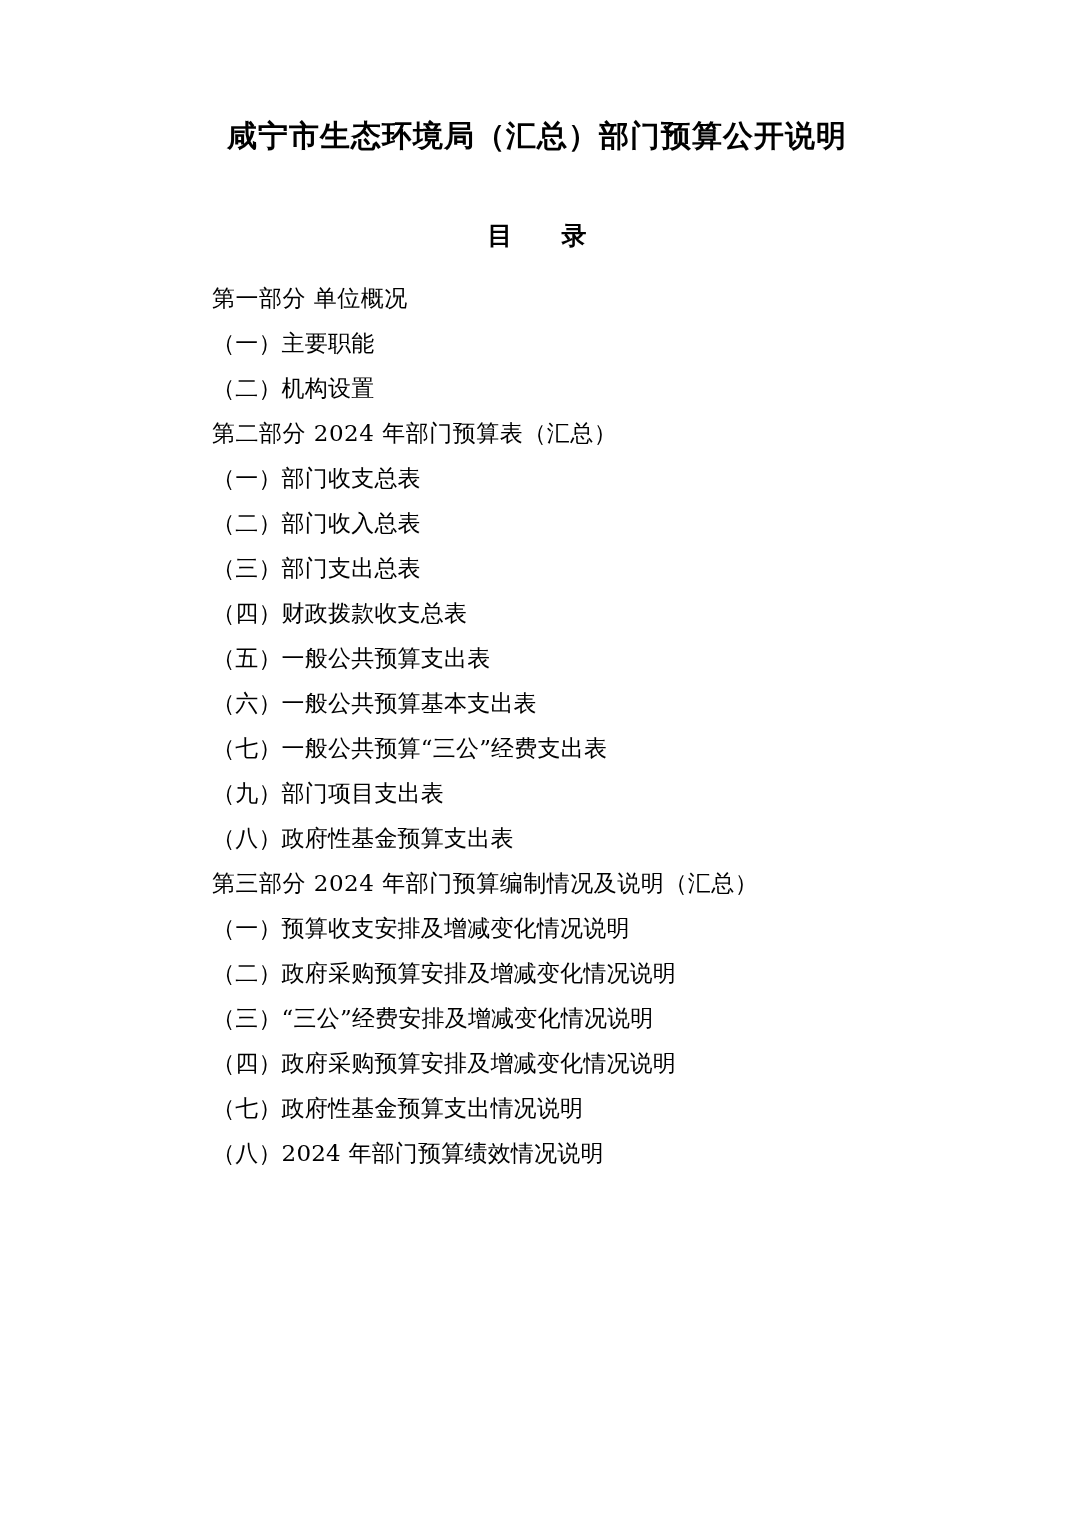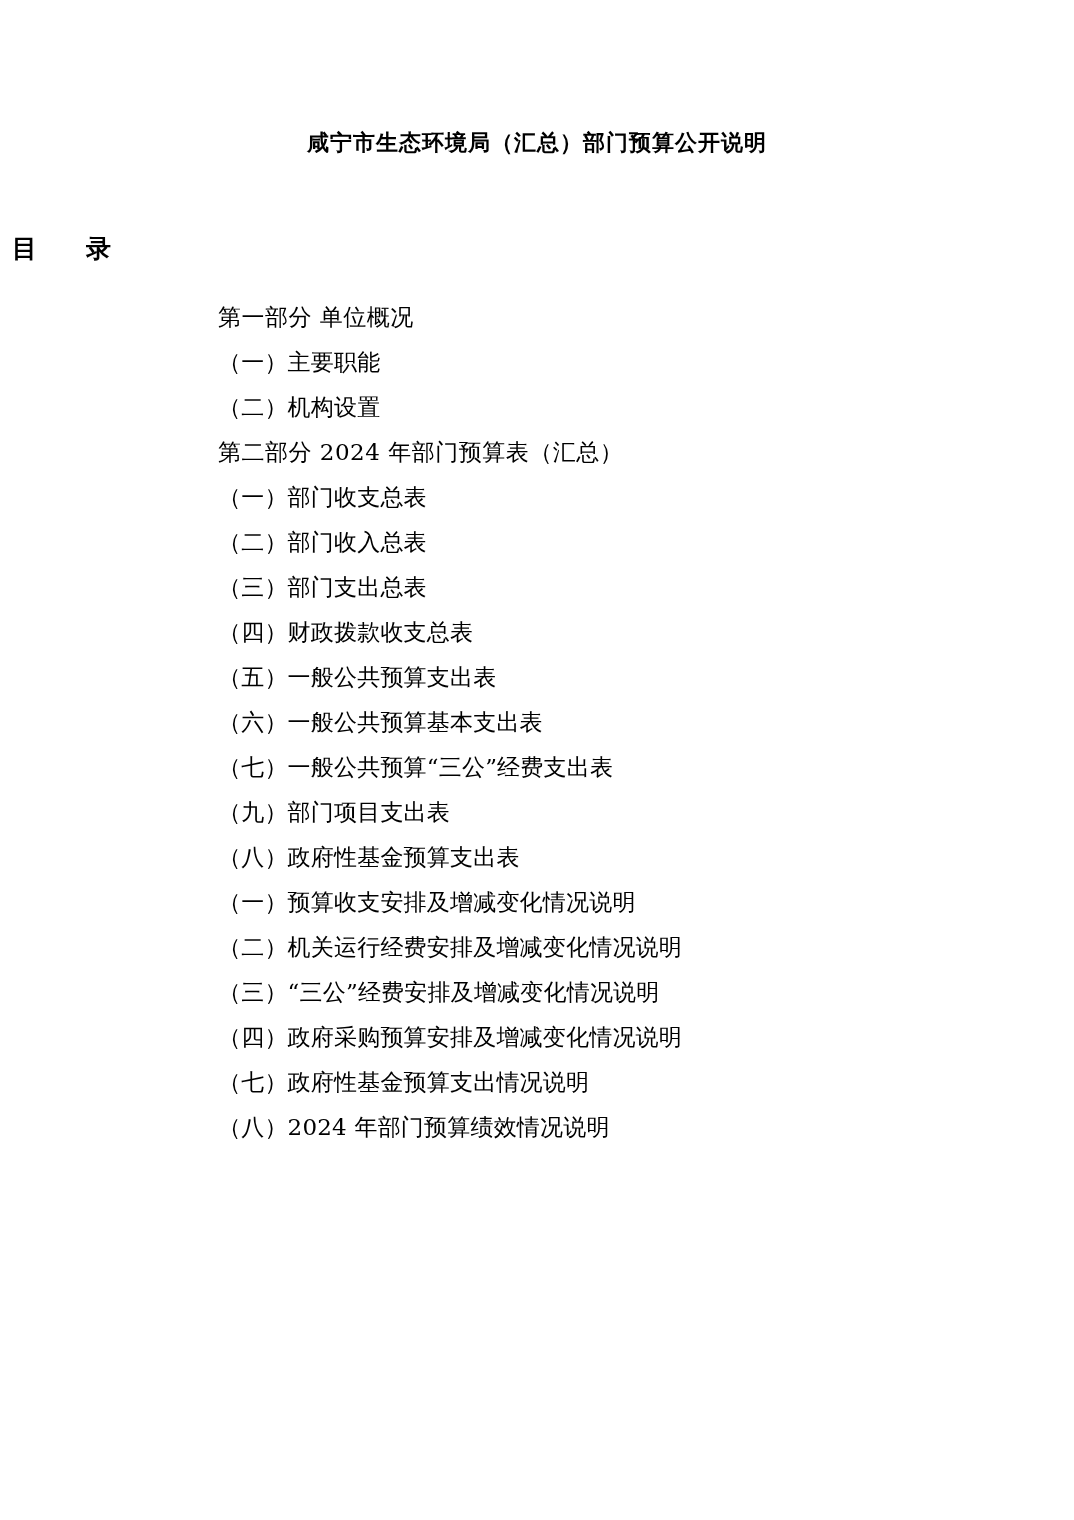--- a/index.html
+++ b/index.html
@@ -17,37 +17,38 @@
   }
   .page {
     width: 1074px;
     height: 1520px;
     box-sizing: border-box;
     padding: 0;
     position: relative;
   }
   .doc-title {
     text-align: center;
-    font-size: 22px;
+    font-size: 30px;
     font-weight: bold;
     letter-spacing: 1px;
-    margin: 12px;
+    margin: 0;
     padding-top: 116px;
     font-family: "DejaVu Serif", "Liberation Serif", serif;
   }
   .toc-heading {
+    text-align: center;
     font-size: 25px;
     font-weight: bold;
     letter-spacing: 12px;
     margin: 0;
     padding-top: 62px;
     padding-left: 12px;
   }
   .toc-list {
-    margin: 8px;
+    margin: 2px;
     padding: 0;
     list-style: none;
     padding-left: 210px;
     padding-right: 60px;
     padding-top: 22px;
   }
   .toc-item {
     font-size: 23px;
     line-height: 45px;
     white-space: nowrap;
@@ -73,20 +74,21 @@
     <li class="toc-item part">第二部分  2024 年部门预算表（汇总）</li>
     <li class="toc-item sub">（一）部门收支总表</li>
     <li class="toc-item sub">（二）部门收入总表</li>
     <li class="toc-item sub">（三）部门支出总表</li>
     <li class="toc-item sub">（四）财政拨款收支总表</li>
     <li class="toc-item sub">（五）一般公共预算支出表</li>
     <li class="toc-item sub">（六）一般公共预算基本支出表</li>
     <li class="toc-item sub">（七）一般公共预算“三公”经费支出表</li>
     <li class="toc-item sub">（九）部门项目支出表</li>
     <li class="toc-item sub">（八）政府性基金预算支出表</li>
+    <li class="toc-item part">第三部分  2024 年部门预算编制情况及说明（汇总）</li>
     <li class="toc-item sub">（一）预算收支安排及增减变化情况说明</li>
-    <li class="toc-item sub">（二）机关运行经费安排及增减变化情况说明</li>
+    <li class="toc-item sub">（二）政府采购预算安排及增减变化情况说明</li>
     <li class="toc-item sub">（三）“三公”经费安排及增减变化情况说明</li>
     <li class="toc-item sub">（四）政府采购预算安排及增减变化情况说明</li>
     <li class="toc-item sub">（七）政府性基金预算支出情况说明</li>
     <li class="toc-item sub">（八）2024 年部门预算绩效情况说明</li>
   </ul>
 </div>
 
 </body></html>

